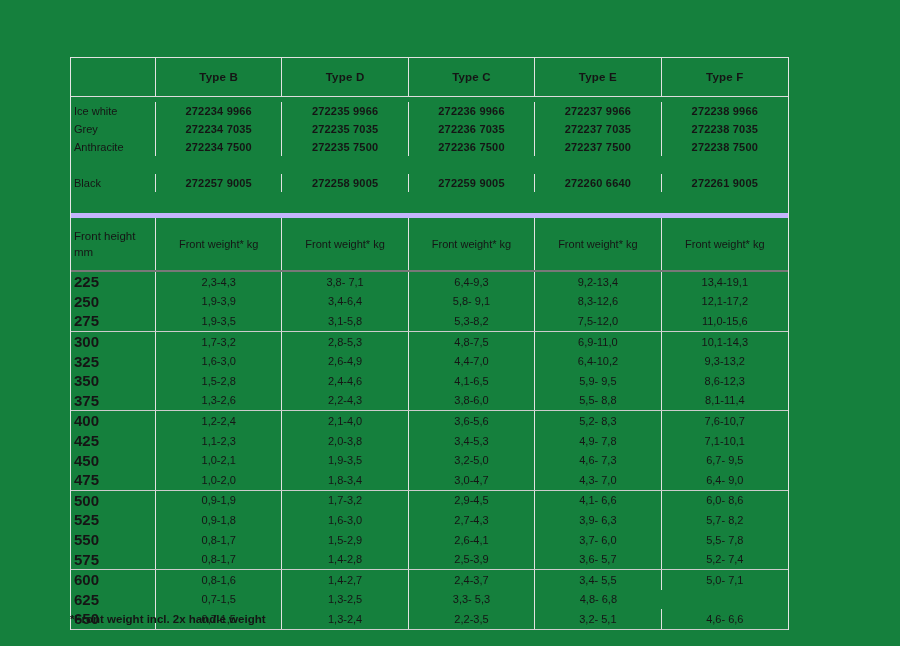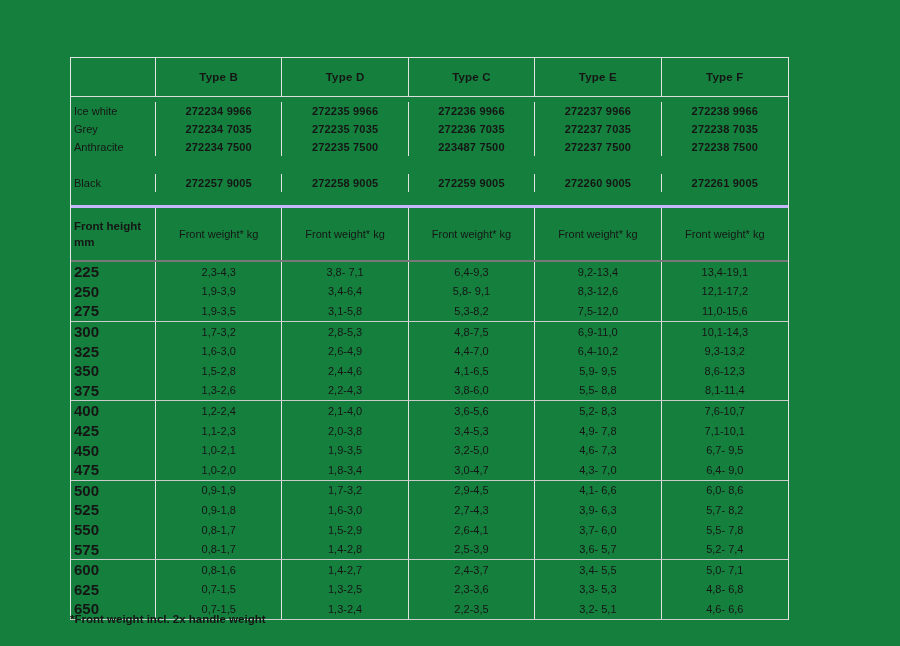--- a/index.html
+++ b/index.html
@@ -50,22 +50,22 @@
     border-bottom: 1px solid #ddd;
   }
   .type-header-row .cell {
     font-weight: bold;
     font-size: 11.5px;
     letter-spacing: 0.2px;
   }
   
   .colors-section {
     padding-top: 5px;
-    padding-bottom: 13px;
-    border-bottom: 3px solid #c4b5fd;
+    padding-bottom: 21px;
+    border-bottom: 5px solid #c4b5fd;
   }
   .colors-section .grid-row { height: 18px; }
   .colors-section .grid-row.gap-before { margin-top: 18px; }
   .color-label-cell {
     font-size: 11px;
     font-weight: normal;
   }
   .part-number-cell {
     font-weight: bold;
     font-size: 11px;
@@ -73,21 +73,21 @@
   }
   
   .height-header-row {
     height: 52px;
     border-bottom: 2px solid #787878;
   }
   .height-header-row .cell.first {
     flex-direction: column;
     align-items: flex-start;
     justify-content: center;
-    font-weight: bold;
+    font-weight: normal;
     font-size: 11.5px;
     line-height: 16px;
   }
   .weight-header-cell {
     font-size: 11px;
     font-weight: normal;
   }
   
   .data-rows { border-bottom: 1px solid #cfcfcf; }
   .data-row { height: 19.6px; }
@@ -136,30 +136,30 @@
           <div class="cell part-number-cell">272234 7035</div>
           <div class="cell part-number-cell">272235 7035</div>
           <div class="cell part-number-cell">272236 7035</div>
           <div class="cell part-number-cell">272237 7035</div>
           <div class="cell part-number-cell">272238 7035</div>
         </div>
         <div class="grid-row">
           <div class="cell first color-label-cell">Anthracite</div>
           <div class="cell part-number-cell">272234 7500</div>
           <div class="cell part-number-cell">272235 7500</div>
-          <div class="cell part-number-cell">223487 7500</div>
+          <div class="cell part-number-cell">272236 7500</div>
           <div class="cell part-number-cell">272237 7500</div>
           <div class="cell part-number-cell">272238 7500</div>
         </div>
         <div class="grid-row gap-before">
           <div class="cell first color-label-cell">Black</div>
           <div class="cell part-number-cell">272257 9005</div>
           <div class="cell part-number-cell">272258 9005</div>
           <div class="cell part-number-cell">272259 9005</div>
-          <div class="cell part-number-cell">272260 9005</div>
+          <div class="cell part-number-cell">272260 6640</div>
           <div class="cell part-number-cell">272261 9005</div>
         </div>
       </div>
     <div class="grid-row height-header-row" id="heightHeaderRow">
         <div class="cell first">
           <div>Front height</div>
           <div>mm</div>
         </div>
         <div class="cell weight-header-cell">Front weight* kg</div>
         <div class="cell weight-header-cell">Front weight* kg</div>
@@ -293,21 +293,20 @@
           <div class="cell weight-cell">0,8-1,6</div>
           <div class="cell weight-cell">1,4-2,7</div>
           <div class="cell weight-cell">2,4-3,7</div>
           <div class="cell weight-cell">3,4- 5,5</div>
           <div class="cell weight-cell">5,0- 7,1</div>
         </div>
         <div class="grid-row data-row">
           <div class="cell first height-cell">625</div>
           <div class="cell weight-cell">0,7-1,5</div>
           <div class="cell weight-cell">1,3-2,5</div>
-          <div class="cell weight-cell">2,3-3,6</div>
           <div class="cell weight-cell">3,3- 5,3</div>
           <div class="cell weight-cell">4,8- 6,8</div>
         </div>
         <div class="grid-row data-row">
           <div class="cell first height-cell">650</div>
           <div class="cell weight-cell">0,7-1,5</div>
           <div class="cell weight-cell">1,3-2,4</div>
           <div class="cell weight-cell">2,2-3,5</div>
           <div class="cell weight-cell">3,2- 5,1</div>
           <div class="cell weight-cell">4,6- 6,6</div>

